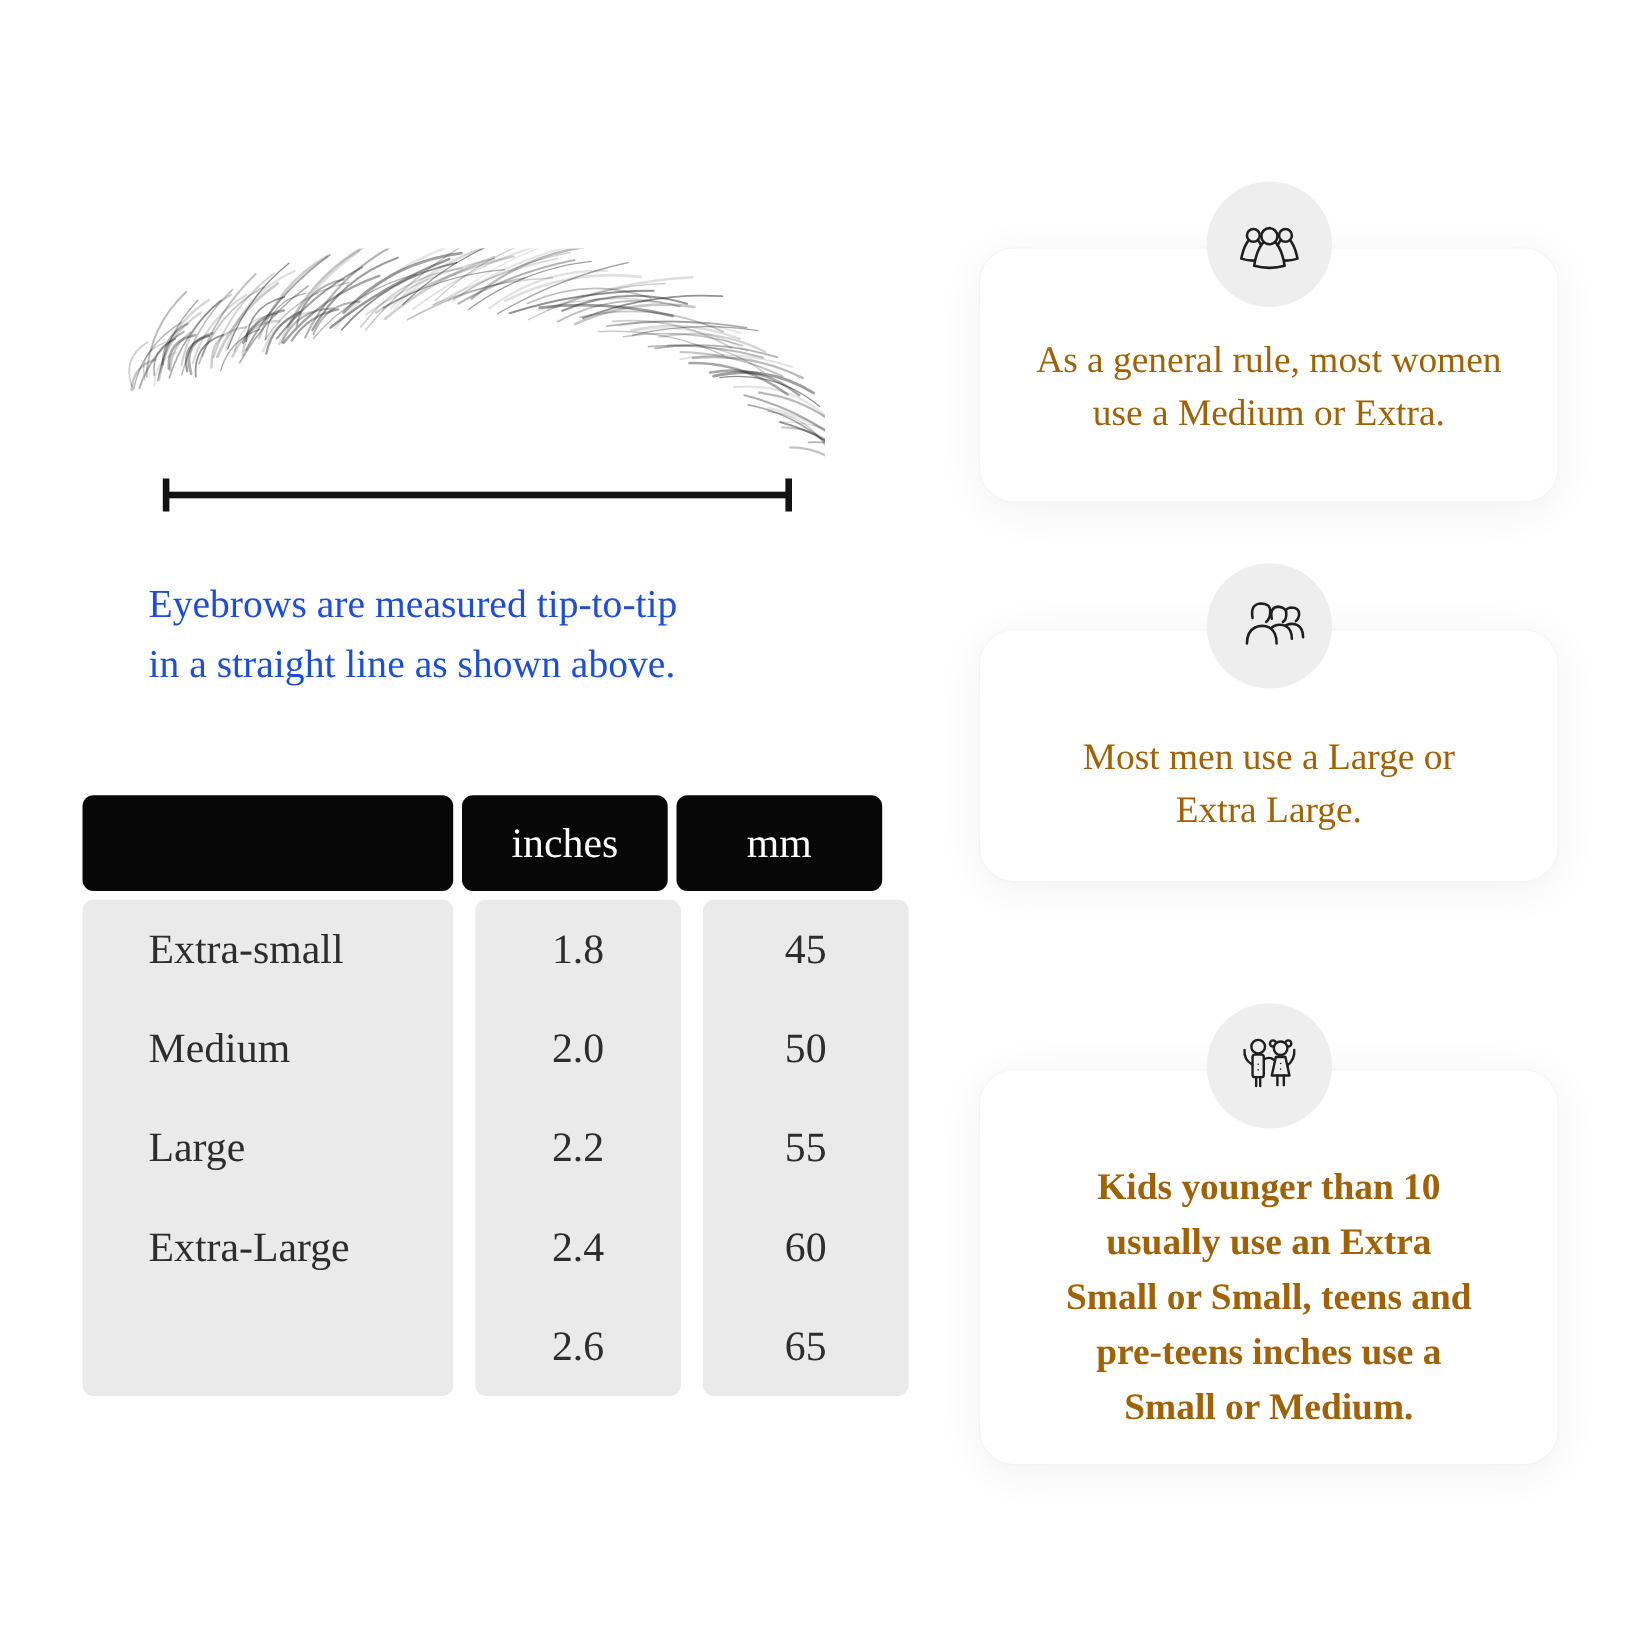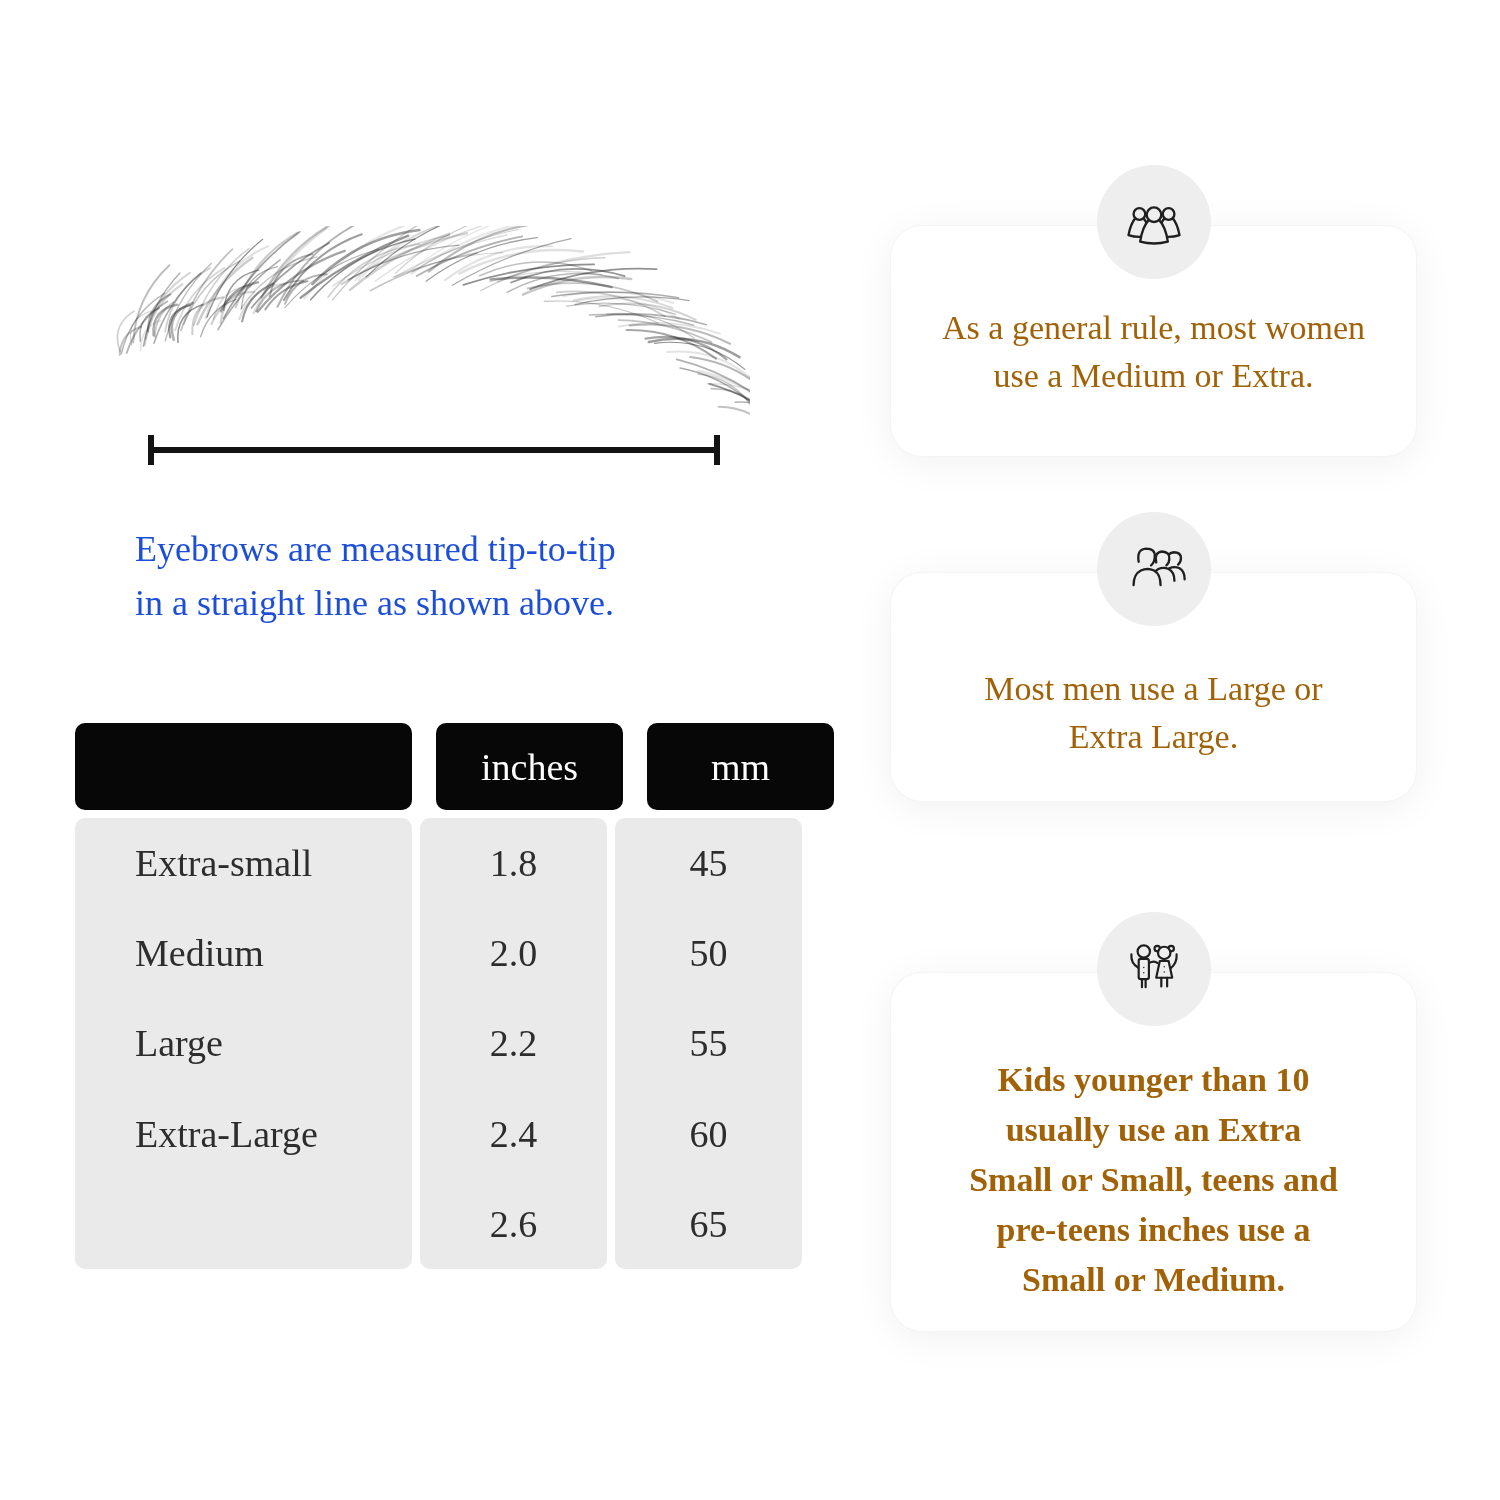--- a/index.html
+++ b/index.html
@@ -9,24 +9,24 @@
   
   .brow-wrap{position:absolute;left:110px;top:226px;width:640px;height:214px;}
   .measure-line{position:absolute;left:150px;top:447px;width:568px;height:6px;background:#131313;}
   .measure-line .cap{position:absolute;top:-12px;width:6px;height:30px;background:#131313;}
   .measure-line .cap.left{left:-2px;}
   .measure-line .cap.right{right:-2px;}
   .caption{position:absolute;left:135px;top:522px;font-size:36px;line-height:54px;color:#1d4ed8;}
 
   
   .size-table{position:absolute;left:75px;top:723px;width:727px;}
-  .tbl-head{display:grid;grid-template-columns:337px 187px 187px;column-gap:24px;}
+  .tbl-head{display:grid;grid-template-columns:337px 187px 187px;column-gap:8px;}
   .tbl-head .hcell{height:87px;background:#070707;border-radius:10px;color:#ffffff;
                    font-size:38px;display:flex;align-items:center;justify-content:center;}
-  .tbl-body{display:grid;grid-template-columns:337px 187px 187px;column-gap:8px;margin-top:8px;}
+  .tbl-body{display:grid;grid-template-columns:337px 187px 187px;column-gap:20px;margin-top:8px;}
   .bcol{background:#ebeaea;border-radius:10px;height:451px;display:grid;
         grid-template-rows:repeat(5,1fr);align-items:center;font-size:38px;color:#2d2d2d;}
   .bcol .cell{display:flex;align-items:center;justify-content:center;}
   .bcol.labels .cell{justify-content:flex-start;padding-left:60px;}
 
   
   .card{position:absolute;left:890px;width:525px;background:#ffffff;border-radius:32px;
         border:1px solid #f4f4f4;box-shadow:0 6px 40px rgba(0,0,0,0.06);}
   .card-1{top:225px;height:230px;}
   .card-2{top:572px;height:228px;}

